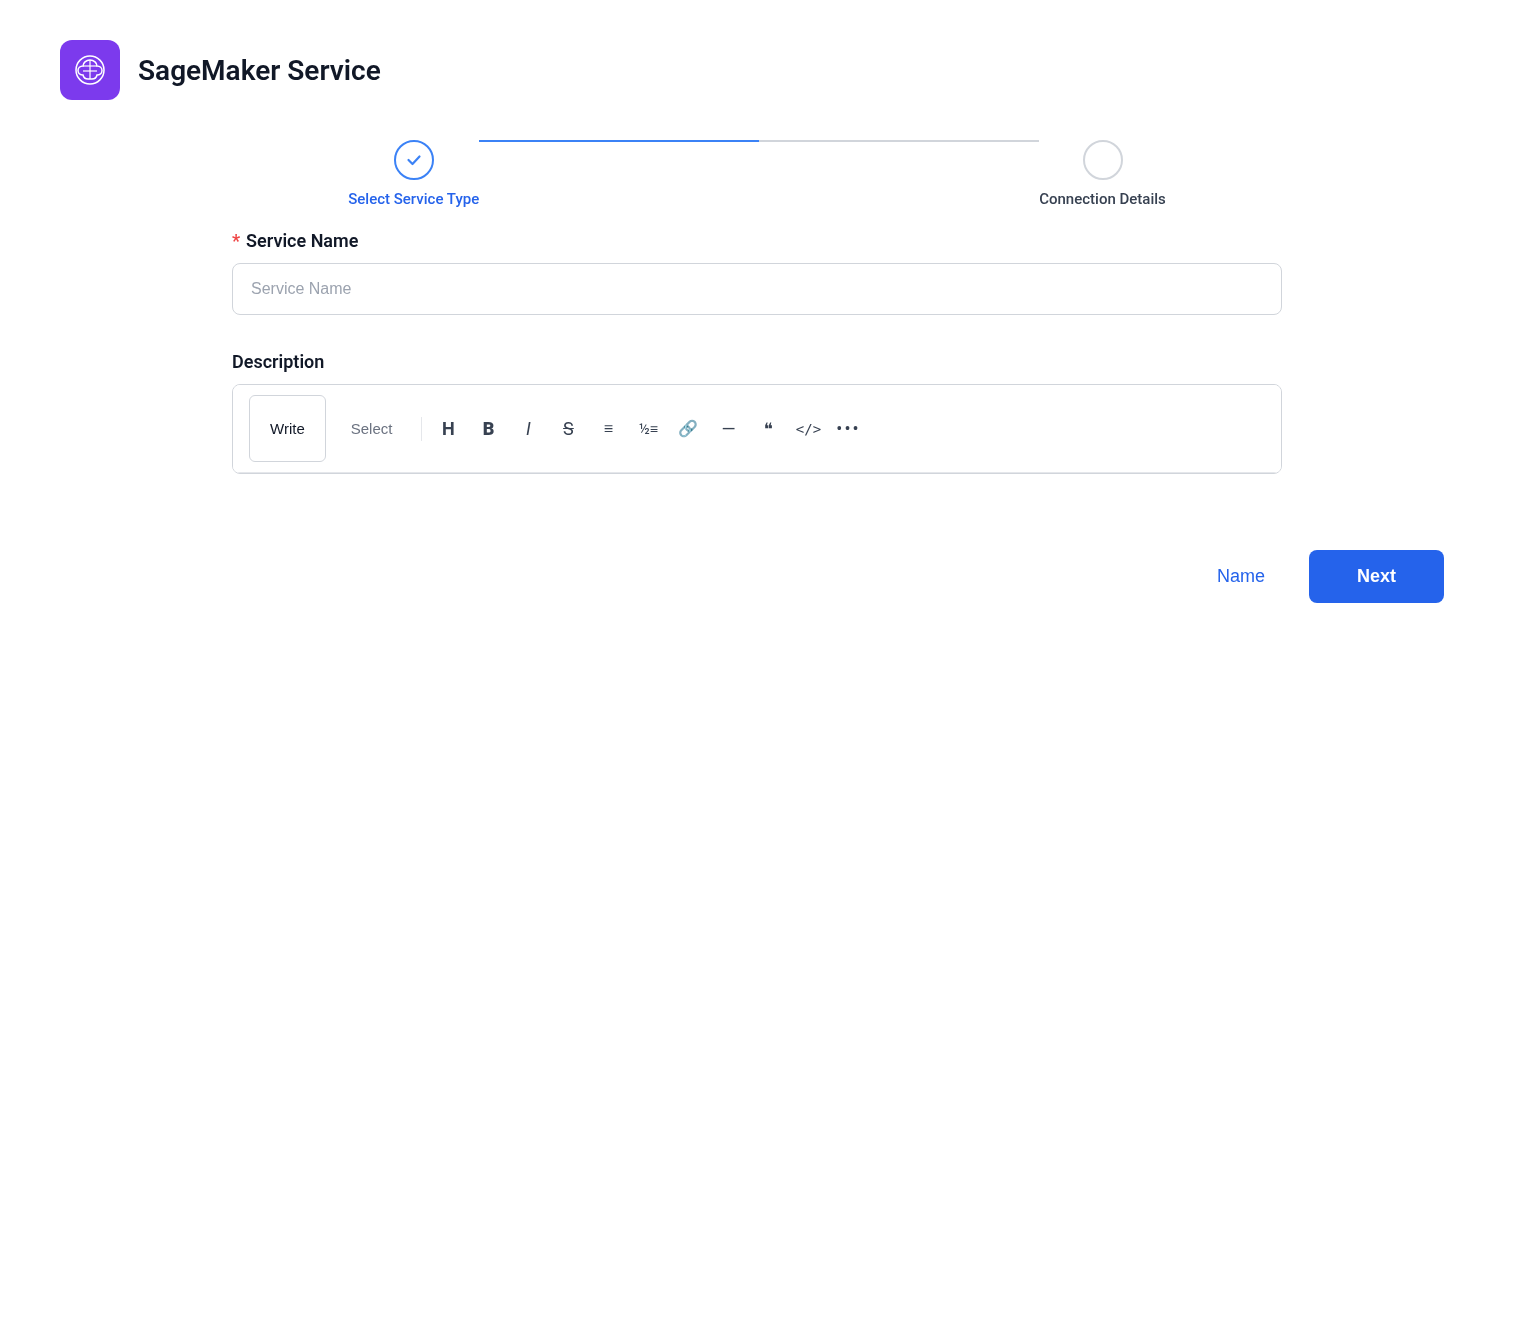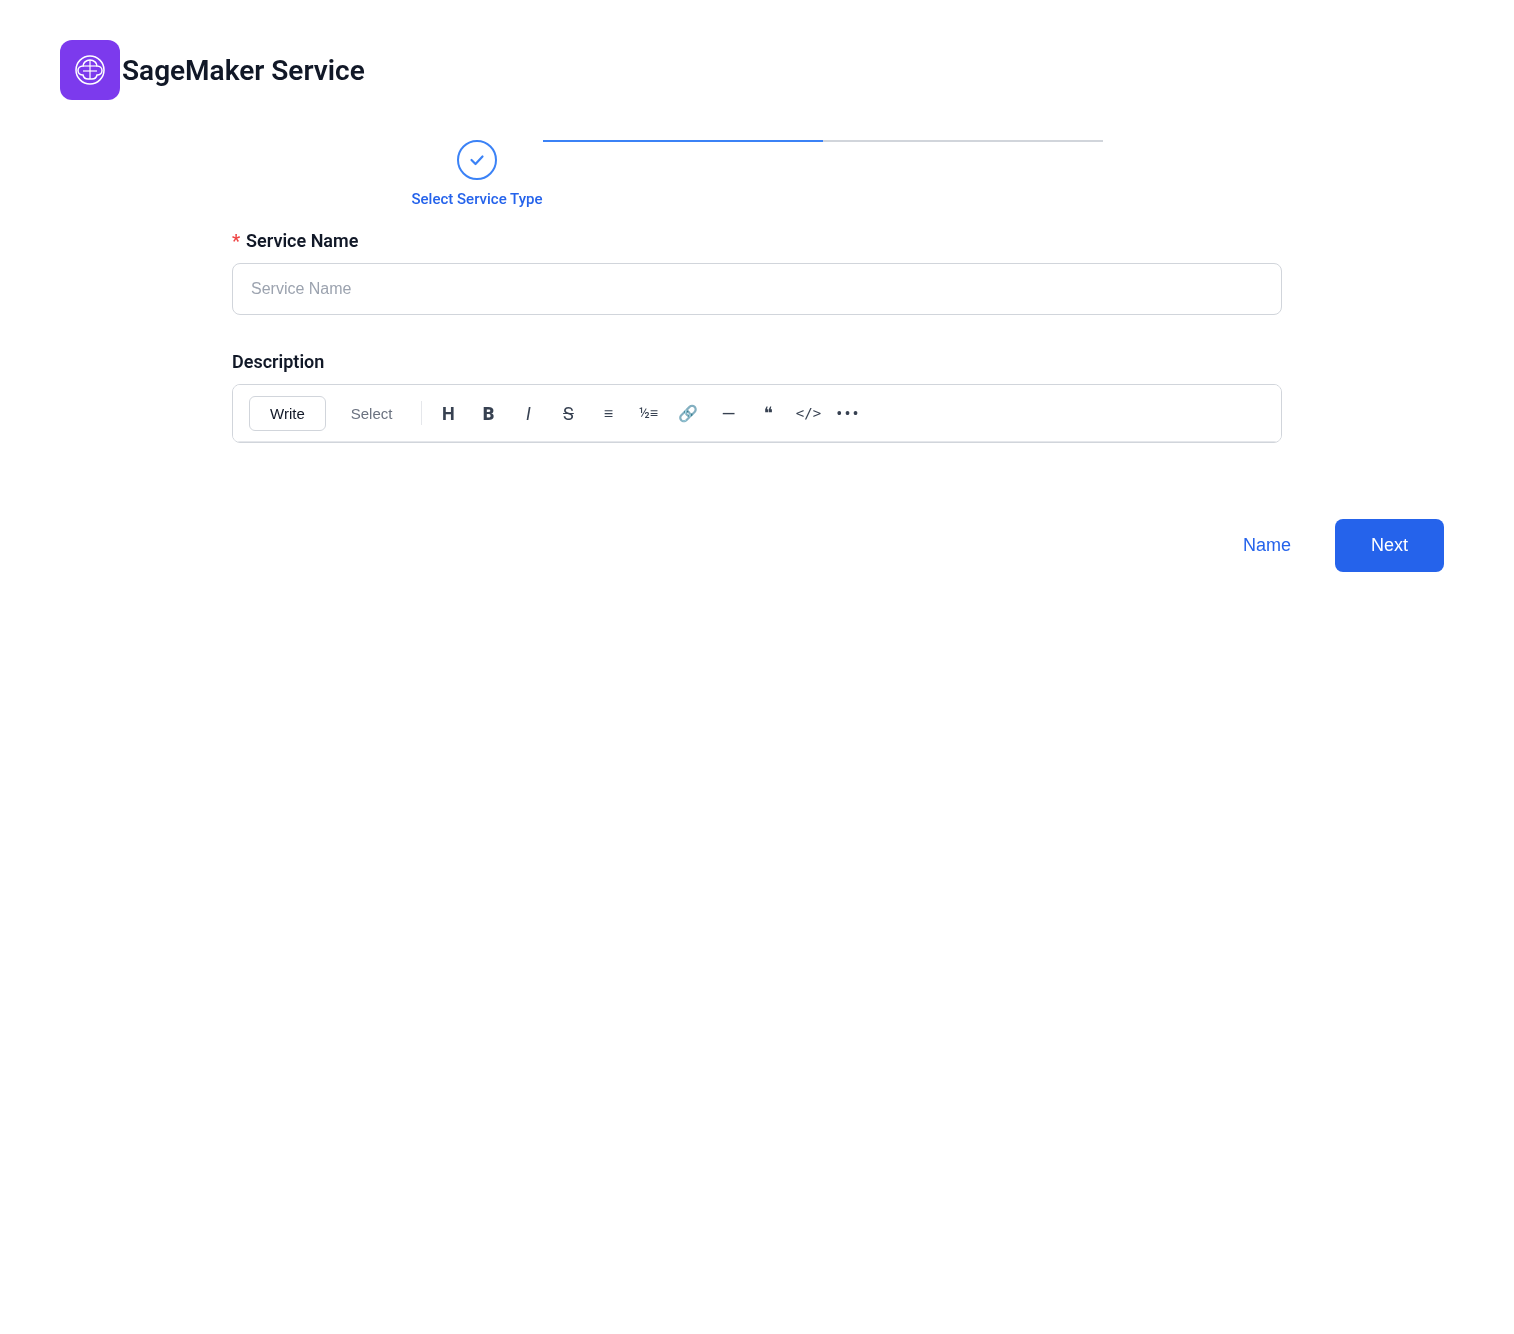--- a/index.html
+++ b/index.html
@@ -11,21 +11,21 @@
       display: flex;
       flex-direction: column;
       padding: 40px 60px;
       color: #1a1a1a;
     }
 
     
     .header {
       display: flex;
       align-items: center;
-      gap: 2px;
+      gap: 18px;
       margin-bottom: 40px;
     }
     .logo-icon {
       width: 60px;
       height: 60px;
       background: #7c3aed;
       border-radius: 12px;
       display: flex;
       align-items: center;
       justify-content: center;
@@ -160,21 +160,21 @@
     }
     .editor-toolbar {
       display: flex;
       align-items: center;
       padding: 10px 16px;
       border-bottom: 1.5px solid #e5e7eb;
       gap: 4px;
       background: #fff;
     }
     .tab-btn {
-      padding: 8px 20px;
+      padding: 24px 20px;
       border-radius: 6px;
       font-size: 15px;
       font-weight: 500;
       cursor: pointer;
       border: 1px solid transparent;
     }
     .tab-btn.active {
       background: #fff;
       border: 1px solid #d1d5db;
       color: #111827;
@@ -228,27 +228,27 @@
       font-size: 18px;
       font-weight: 500;
       color: #2563eb;
       background: transparent;
       border: none;
       cursor: pointer;
       padding: 14px 24px;
     }
     .next-btn {
       font-size: 18px;
-      font-weight: 400;
+      font-weight: 700;
       color: #fff;
       background: #2563eb;
       border: none;
       border-radius: 8px;
       cursor: pointer;
-      padding: 16px 36px;
+      padding: 16px 48px;
     }
   </style>
 </head>
 <body>
 
 <div class="header">
   <div class="logo-icon">
     <svg viewBox="0 0 36 36" fill="none" xmlns="http://www.w3.org/2000/svg">
 
       <circle cx="18" cy="18" r="14" stroke="white" stroke-width="1.5" fill="none"></circle>
@@ -274,20 +274,24 @@
 
   <div class="connector-wrapper">
     <div class="connector-line done"></div>
   </div>
 
 
   <div class="connector-wrapper">
     <div class="connector-line pending"></div>
   </div>
 
+  <div class="step">
+    <div class="step-circle inactive"></div>
+    <span class="step-label inactive-label">Connection Details</span>
+  </div>
 </div>
 
 <div class="form-section">
 
   <div class="field-group">
     <div class="field-label">
       <span class="required-star">*</span>
       <span>Service Name</span>
     </div>
     <input type="text" class="text-input" placeholder="Service Name" style="">

